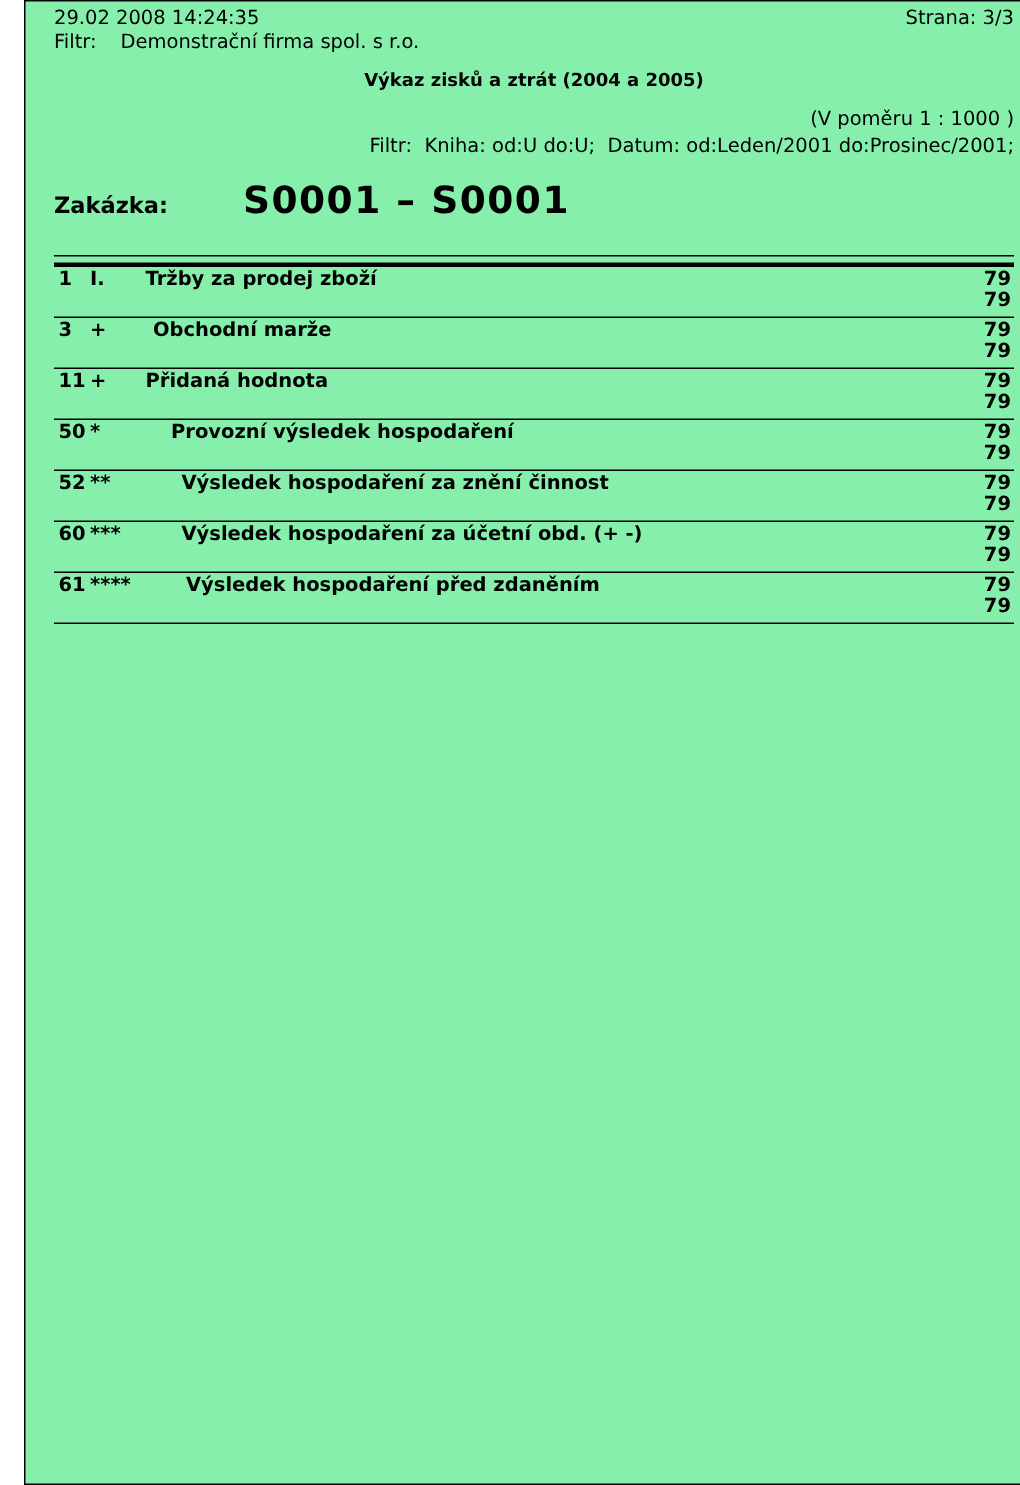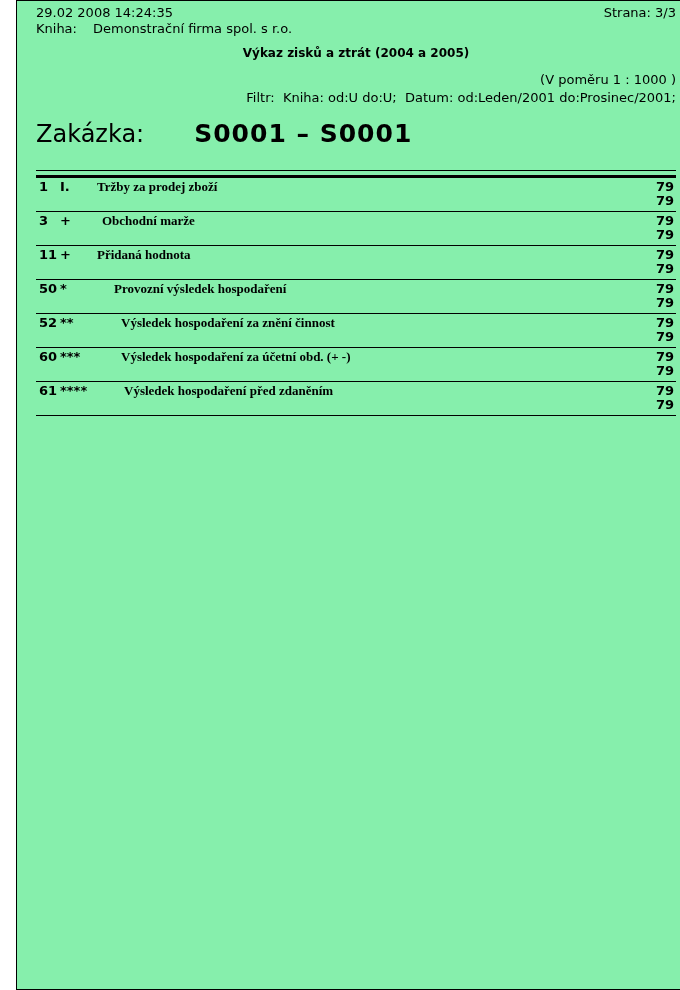--- a/index.html
+++ b/index.html
@@ -48,22 +48,22 @@
   .sub.ratio { margin-top: 9px; }
   .sub.reg   { margin-top: 7px; }
   .sub.filter{ margin-top: 2px; }
   .order-row {
     display: flex;
     align-items: baseline;
     margin-top: 13px;
     height: 30px;
   }
   .order-label {
-    font-size: 24px;
-    font-weight: normal;
+    font-size: 15px;
+    font-weight: bold;
   }
   .order-value {
     font-size: 25px;
     font-weight: bold;
     margin-left: 50px;
     letter-spacing: 1px;
   }
   .table {
     margin-top: 21px;
   }
@@ -90,21 +90,20 @@
     width: 21px;
     padding-left: 3px;
     flex: 0 0 auto;
   }
   .sym {
     width: 30px;
     flex: 0 0 auto;
   }
   .lbl {
     flex: 1 1 auto;
-    font-family: Liberation Serif, serif;
   }
   .val {
     flex: 0 0 auto;
     padding-right: 2px;
     font-weight: bold;
   }
   .l2 {
     text-align: right;
     font-size: 13px;
     font-weight: bold;
@@ -116,21 +115,21 @@
 <body>
 
 <div class="page">
 
   <div class="hdr-row">
     <span>29.02 2008 14:24:35</span>
     <span>Strana: 3/3</span>
   </div>
 
   <div class="hdr-row firma">
-    <span>Kniha:</span>
+    <span>Filtr:</span>
     <span class="company-name">Demonstrační firma spol. s r.o.</span>
   </div>
 
   <div class="title">Výkaz zisků a ztrát (2004 a 2005)</div>
   <div class="sub ratio">(V poměru 1 : 1000 )</div>
   <div class="sub filter">Filtr:  Kniha: od:U do:U;  Datum: od:Leden/2001 do:Prosinec/2001;</div>
 
   <div class="order-row">
     <span class="order-label">Zakázka:</span>
     <span class="order-value">S0001 – S0001</span>

